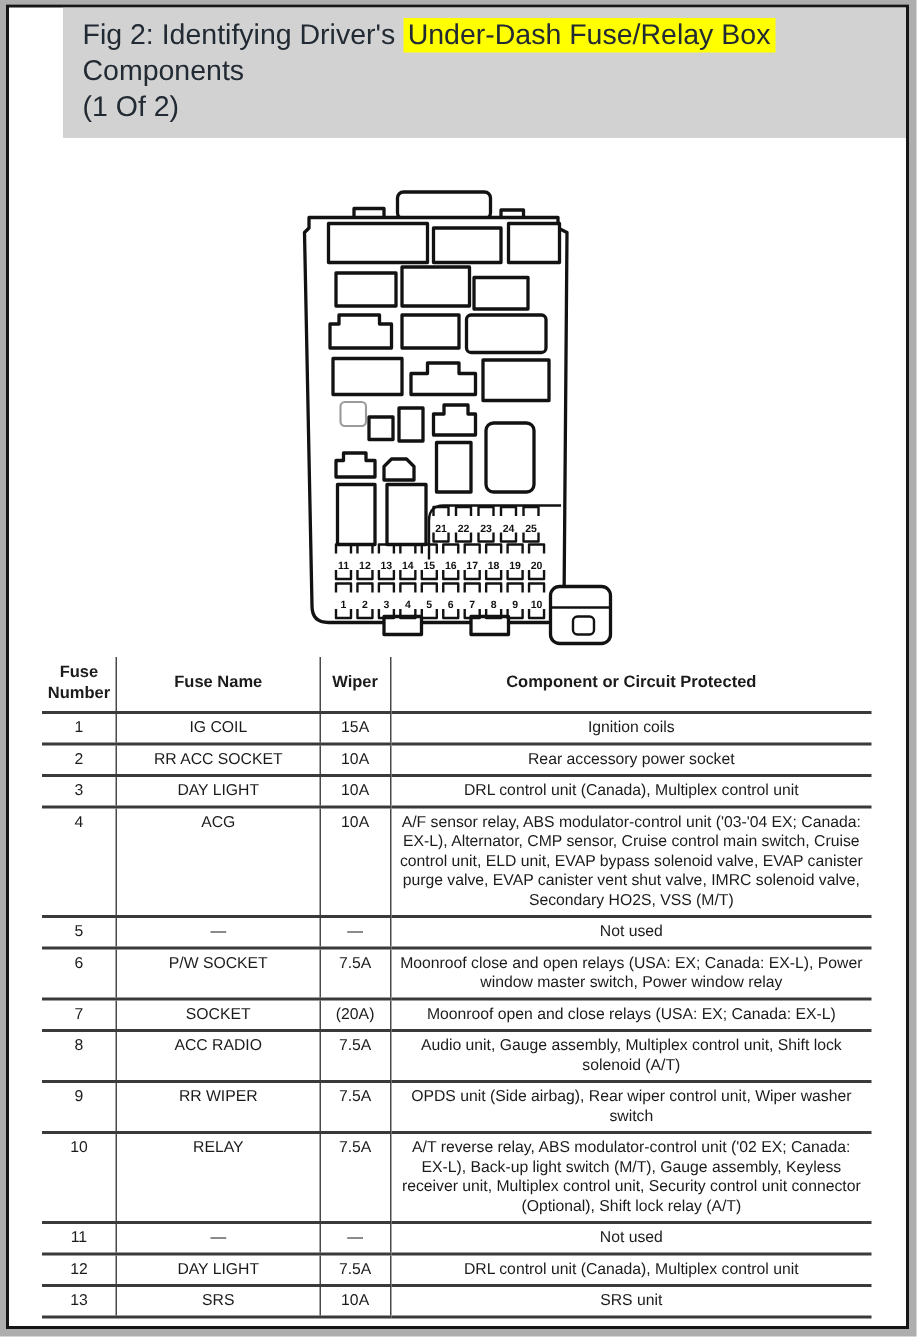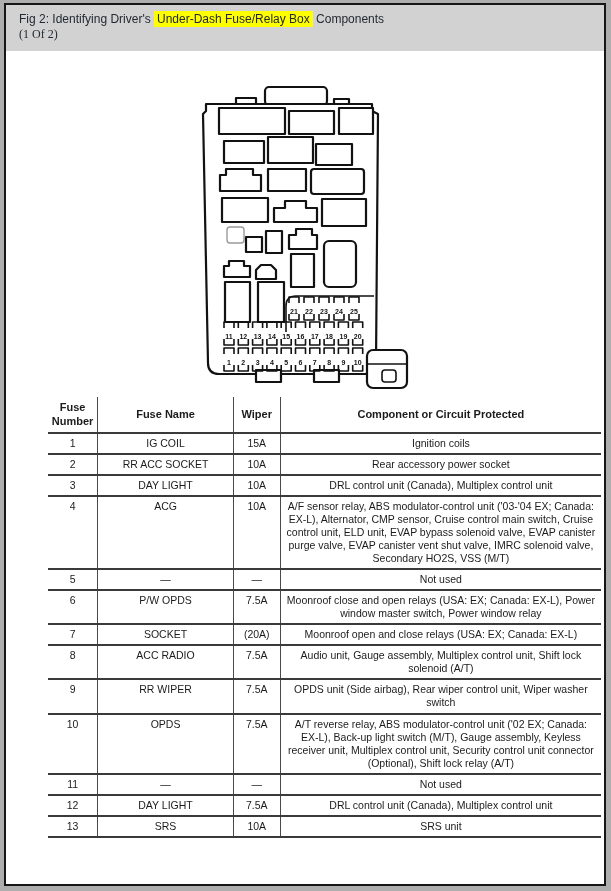--- a/index.html
+++ b/index.html
@@ -11,35 +11,36 @@
   }
   .page{
     position:absolute;left:4px;top:3px;right:5px;bottom:5px;
     border:2.5px solid #161616;
     background:#ffffff;
     overflow:hidden;
   }
   .title-band{
     background:#d2d2d2;
     padding:7px 13px 9px 13px;
-    font-size:12px;
+    font-size:19px;
     line-height:1.25;
     color:#222a33;
+    margin-left:36px;
   }
   .hl{background:#ffff00;padding:1px 3px;}
-  .title-line2{display:block;font-family:Liberation Serif, serif;}
+  .title-line2{display:block;}
   .diagram-wrap{margin:31px 0 0 183px;width:230px;height:310px;}
   svg{display:block;}
   .ln{fill:#ffffff;stroke:#121212;stroke-width:2.2;stroke-linejoin:round;}
   .ln-thin{fill:none;stroke:#121212;stroke-width:1.6;stroke-linejoin:round;}
   .ln-gray{fill:none;stroke:#9a9a9a;stroke-width:1.4;stroke-linejoin:round;}
   .slot-num{font-family:"Liberation Sans",sans-serif;font-size:7px;font-weight:bold;fill:#111;text-anchor:middle;}
   table.fuse{
     border-collapse:collapse;table-layout:fixed;
-    width:553px;margin:5px 0 0 42px;
+    width:553px;margin:5px 0 0 22px;
     font-size:10.5px;color:#1b1b1b;line-height:1.24;
   }
   table.fuse th{
     font-size:11px;font-weight:bold;text-align:center;vertical-align:middle;
     padding:4px 3px;border-bottom:2px solid #3a3a3a;
   }
   table.fuse td{
     vertical-align:top;padding:3px 4px;
     border-bottom:2px solid #3a3a3a;
   }
@@ -223,21 +224,21 @@
           <td class="col-comp">A/F sensor relay, ABS modulator-control unit ('03-'04 EX; Canada: EX-L), Alternator, CMP sensor, Cruise control main switch, Cruise control unit, ELD unit, EVAP bypass solenoid valve, EVAP canister purge valve, EVAP canister vent shut valve, IMRC solenoid valve, Secondary HO2S, VSS (M/T)</td>
         </tr>
         <tr>
           <td class="col-num">5</td>
           <td class="col-name" style="text-align: center;">—</td>
           <td class="col-amps" style="text-align: center;">—</td>
           <td class="col-comp">Not used</td>
         </tr>
         <tr>
           <td class="col-num">6</td>
-          <td class="col-name">P/W OPDS</td>
+          <td class="col-name">P/W SOCKET</td>
           <td class="col-amps">7.5A</td>
           <td class="col-comp">Moonroof close and open relays (USA: EX; Canada: EX-L), Power window master switch, Power window relay</td>
         </tr>
         <tr>
           <td class="col-num">7</td>
           <td class="col-name">SOCKET</td>
           <td class="col-amps">(20A)</td>
           <td class="col-comp">Moonroof open and close relays (USA: EX; Canada: EX-L)</td>
         </tr>
         <tr>
@@ -247,21 +248,21 @@
           <td class="col-comp">Audio unit, Gauge assembly, Multiplex control unit, Shift lock solenoid (A/T)</td>
         </tr>
         <tr>
           <td class="col-num">9</td>
           <td class="col-name">RR WIPER</td>
           <td class="col-amps">7.5A</td>
           <td class="col-comp">OPDS unit (Side airbag), Rear wiper control unit, Wiper washer switch</td>
         </tr>
         <tr>
           <td class="col-num">10</td>
-          <td class="col-name">OPDS</td>
+          <td class="col-name">RELAY</td>
           <td class="col-amps">7.5A</td>
           <td class="col-comp">A/T reverse relay, ABS modulator-control unit ('02 EX; Canada: EX-L), Back-up light switch (M/T), Gauge assembly, Keyless receiver unit, Multiplex control unit, Security control unit connector (Optional), Shift lock relay (A/T)</td>
         </tr>
         <tr>
           <td class="col-num">11</td>
           <td class="col-name" style="text-align: center;">—</td>
           <td class="col-amps" style="text-align: center;">—</td>
           <td class="col-comp">Not used</td>
         </tr>
         <tr>

